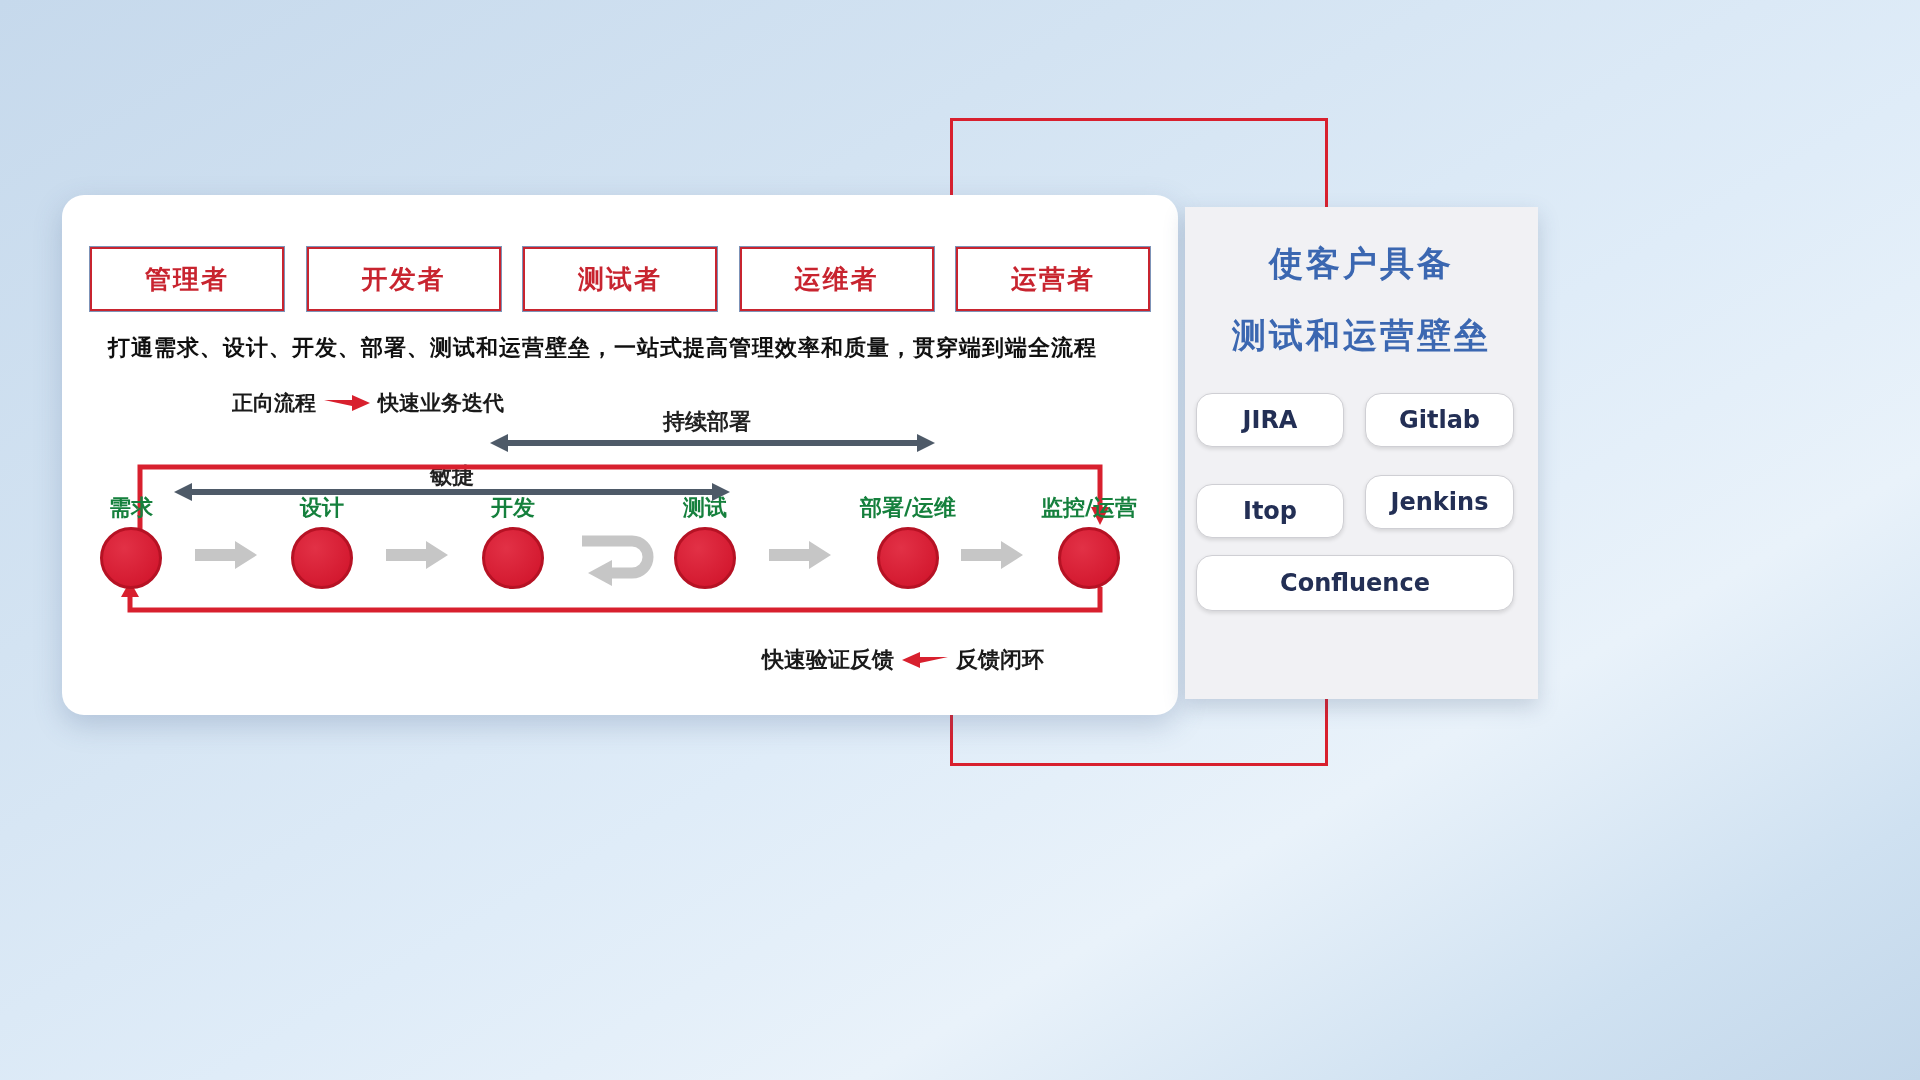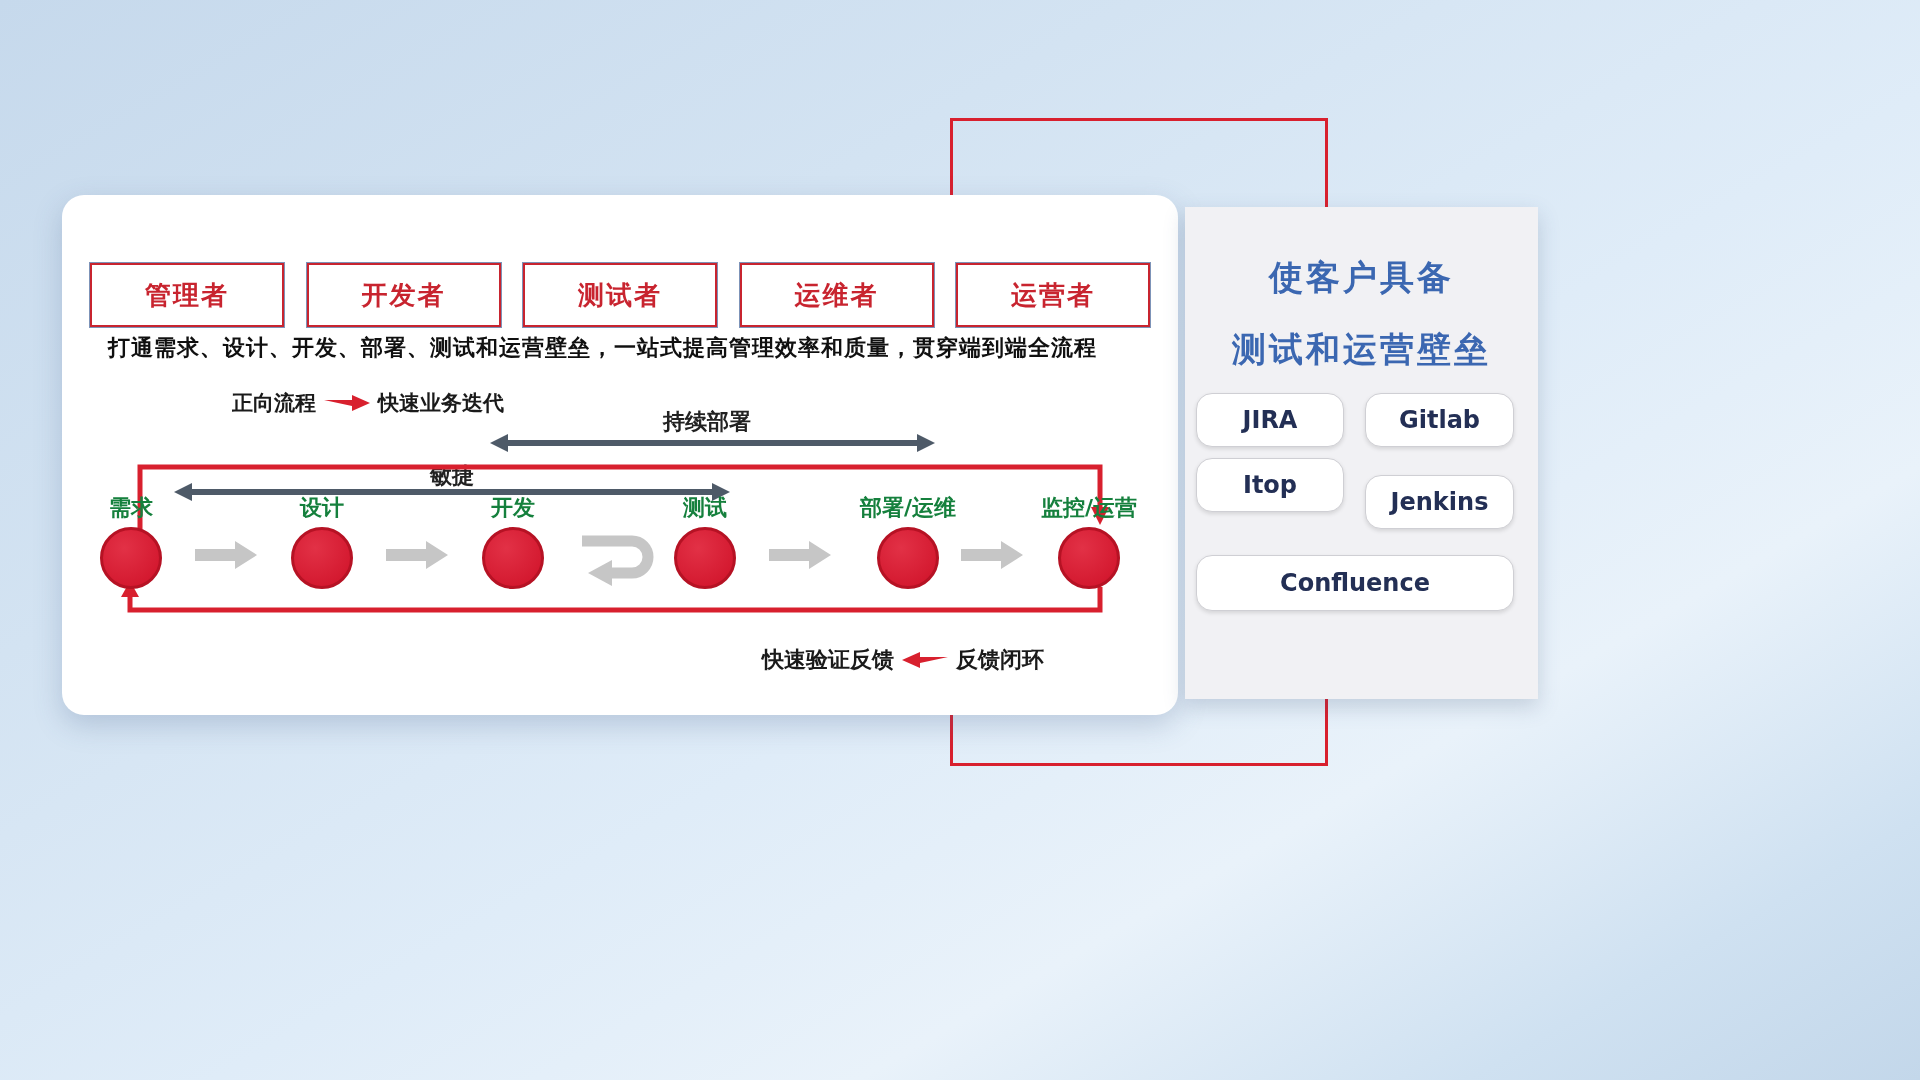--- a/index.html
+++ b/index.html
@@ -8,21 +8,21 @@
   .stage{position:relative;width:1920px;height:1080px;}
 
   
   .red-frame{position:absolute;left:950px;top:118px;width:372px;height:642px;
     border:3px solid #d8202e;z-index:1;}
 
   
   .card{position:absolute;left:62px;top:195px;width:1116px;height:520px;background:#ffffff;
     border-radius:22px;box-shadow:0 10px 28px rgba(70,95,140,.25);z-index:2;}
 
-  .role-row{position:absolute;left:28px;right:28px;top:68px;display:flex;justify-content:space-between;}
+  .role-row{position:absolute;left:28px;right:28px;top:52px;display:flex;justify-content:space-between;}
   .role-box{width:190px;height:60px;border:2px solid #c8242f;box-shadow:0 0 0 1px #7d93b8;
     background:#fff;display:flex;align-items:center;justify-content:center;
     color:#c8242f;font-size:26px;font-weight:700;letter-spacing:2px;}
 
   .desc{position:absolute;left:46px;top:138px;width:1050px;font-size:22px;font-weight:700;
     color:#101010;letter-spacing:1px;}
 
   .legend{position:absolute;display:flex;align-items:center;gap:8px;
     font-size:21px;font-weight:700;color:#1a1a1a;}
   .legend-forward{left:170px;top:194px;}
@@ -42,28 +42,28 @@
 
   .node-group{position:absolute;top:300px;width:160px;text-align:center;}
   .node-label{font-size:22px;font-weight:700;color:#15803d;height:26px;line-height:26px;}
   .node-circle{width:56px;height:56px;margin:6px auto 0;border-radius:50%;
     background:radial-gradient(circle at 38% 32%,#e23146,#cf1128);border:3px solid #b61224;}
 
   
   .panel{position:absolute;left:1185px;top:207px;width:353px;height:492px;background:#f1f1f4;
     box-shadow:0 8px 20px rgba(60,80,120,.22);z-index:3;}
   .panel-title{font-size:34px;font-weight:700;color:#3b67b1;text-align:center;letter-spacing:3px;}
-  .pt1{margin-top:48px;}
+  .pt1{margin-top:34px;}
   .pt2{margin-top:26px;}
   .tool-box{position:absolute;background:#fff;border:1px solid #cfcfd4;border-radius:16px;
     box-shadow:0 2px 4px rgba(0,0,0,.12);display:flex;align-items:center;justify-content:center;
     font-size:24px;font-weight:700;color:#232f55;}
   .tb-jira{left:11px;top:186px;width:146px;height:52px;}
   .tb-gitlab{left:180px;top:186px;width:147px;height:52px;}
-  .tb-itop{left:11px;top:251px;width:146px;height:52px;}
+  .tb-itop{left:11px;top:277px;width:146px;height:52px;}
   .tb-jenkins{left:180px;top:268px;width:147px;height:52px;}
   .tb-confluence{left:11px;top:348px;width:316px;height:54px;}
 </style>
 </head>
 <body>
 
 <div class="stage">
 
   <div class="red-frame"></div>
 

